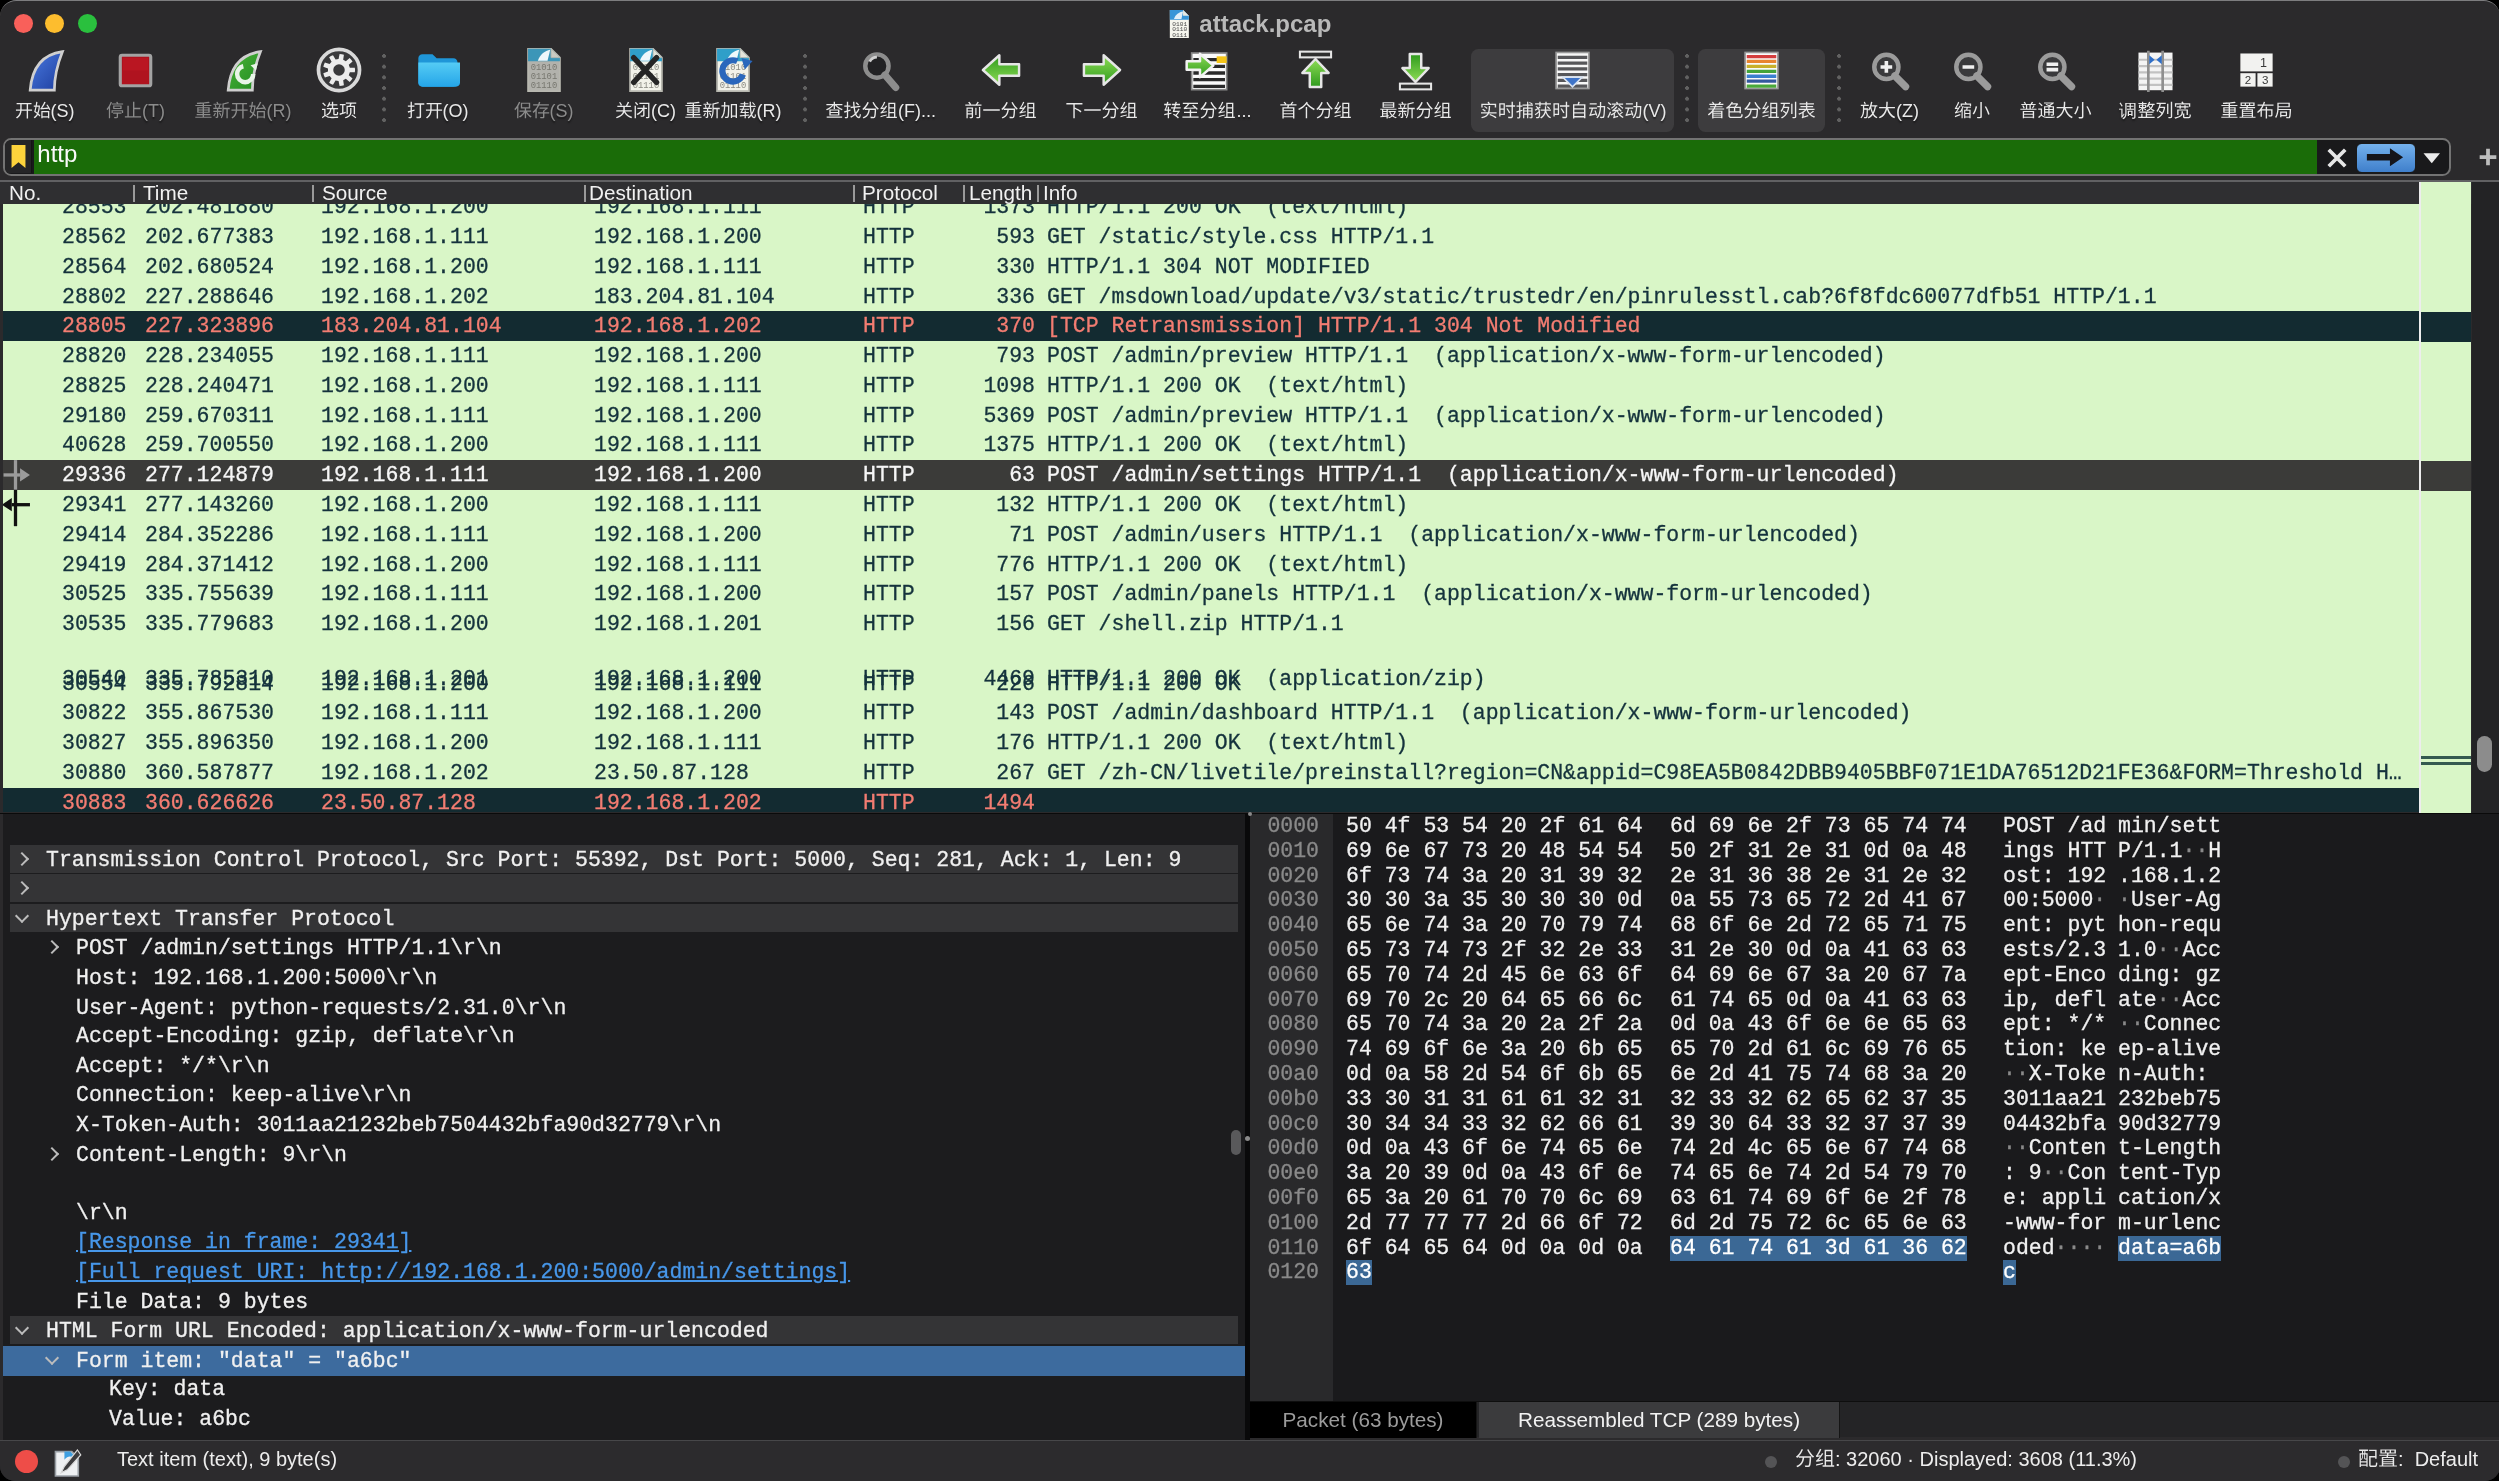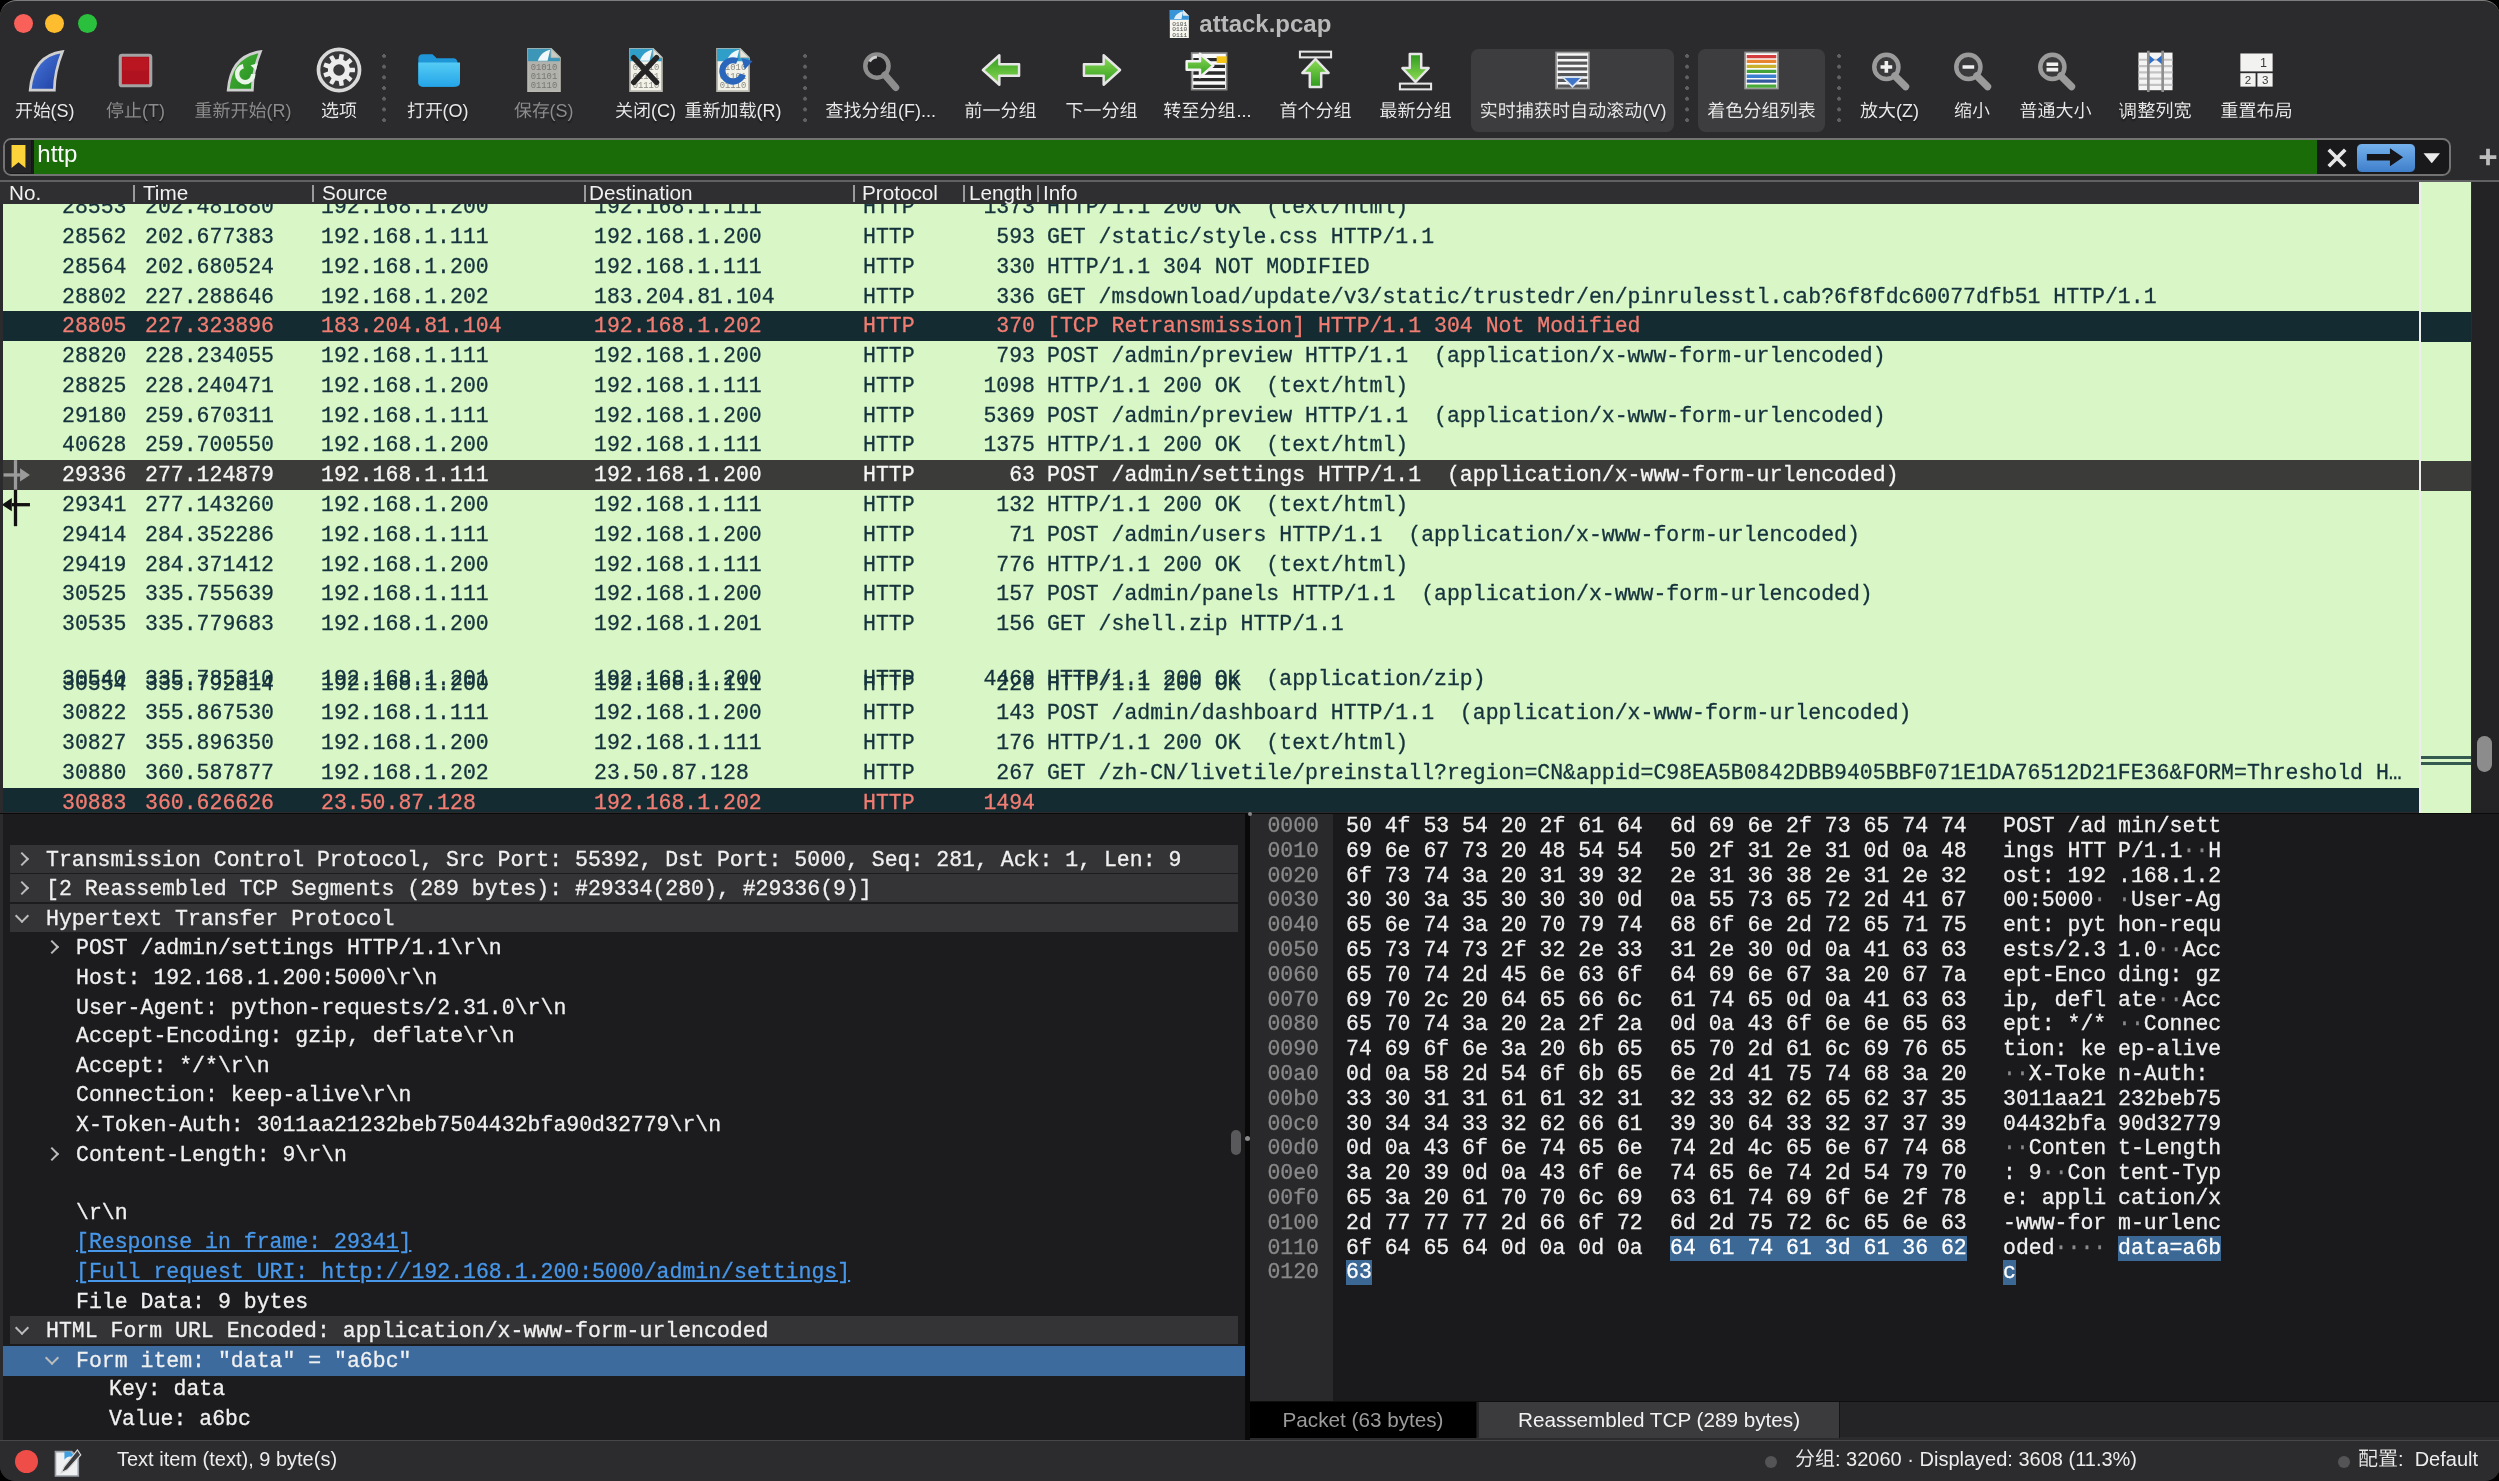--- a/index.html
+++ b/index.html
@@ -671,21 +671,21 @@
 <div style="position:absolute;left:0;top:130px;width:100%;height:30px;background:#132b31"></div>
 <div style="position:absolute;left:0;top:279px;width:100%;height:30px;background:#3b3b39"></div>
 <div style="position:absolute;left:0;top:574px;width:100%;height:2.5px;background:#355a50"></div>
 <div style="position:absolute;left:0;top:580px;width:100%;height:2.5px;background:#355a50"></div>
 </div>
 <div class="hsplit"></div>
 <div style="position:absolute;left:1248px;top:811px;width:4.1px;height:4.1px;border-radius:50%;background:#8a8a8a;z-index:5"></div>
 <div class="lower">
 <div class="dpane">
         <div class="drow " style="top:31px"><span class="band"></span><span class="chev r" style="left:8.3px"><b></b></span><b style="left:46px;position:absolute">Transmission Control Protocol, Src Port: 55392, Dst Port: 5000, Seq: 281, Ack: 1, Len: 9</b></div>
-        <div class="drow " style="top:60px"><span class="band"></span><span class="chev r" style="left:8.3px"><b></b></span><b style="left:46px;position:absolute">[2 Reassembled TCP Segments (289 bytes): #29334(280), #29336(9)]</b></div>
+        <div class="drow " style="top:60px"><span class="band"></span><span class="chev r" style="left:8.3px"><b></b></span></div>
         <div class="drow " style="top:90px"><span class="band"></span><span class="chev d" style="left:8.3px"><b></b></span><b style="left:46px;position:absolute">Hypertext Transfer Protocol</b></div>
         <div class="drow " style="top:119px"><span class="chev r" style="left:38px"><b></b></span><b style="left:76px;position:absolute">POST /admin/settings HTTP/1.1\r\n</b></div>
         <div class="drow " style="top:149px"><b style="left:76px;position:absolute">Host: 192.168.1.200:5000\r\n</b></div>
         <div class="drow " style="top:179px"><b style="left:76px;position:absolute">User-Agent: python-requests/2.31.0\r\n</b></div>
         <div class="drow " style="top:207px"><b style="left:76px;position:absolute">Accept-Encoding: gzip, deflate\r\n</b></div>
         <div class="drow " style="top:237px"><b style="left:76px;position:absolute">Accept: */*\r\n</b></div>
         <div class="drow " style="top:266px"><b style="left:76px;position:absolute">Connection: keep-alive\r\n</b></div>
         <div class="drow " style="top:296px"><b style="left:76px;position:absolute">X-Token-Auth: 3011aa21232beb7504432bfa90d32779\r\n</b></div>
         <div class="drow " style="top:326px"><span class="chev r" style="left:38px"><b></b></span><b style="left:76px;position:absolute">Content-Length: 9\r\n</b></div>
         <div class="drow " style="top:384px"><b style="left:76px;position:absolute">\r\n</b></div>

